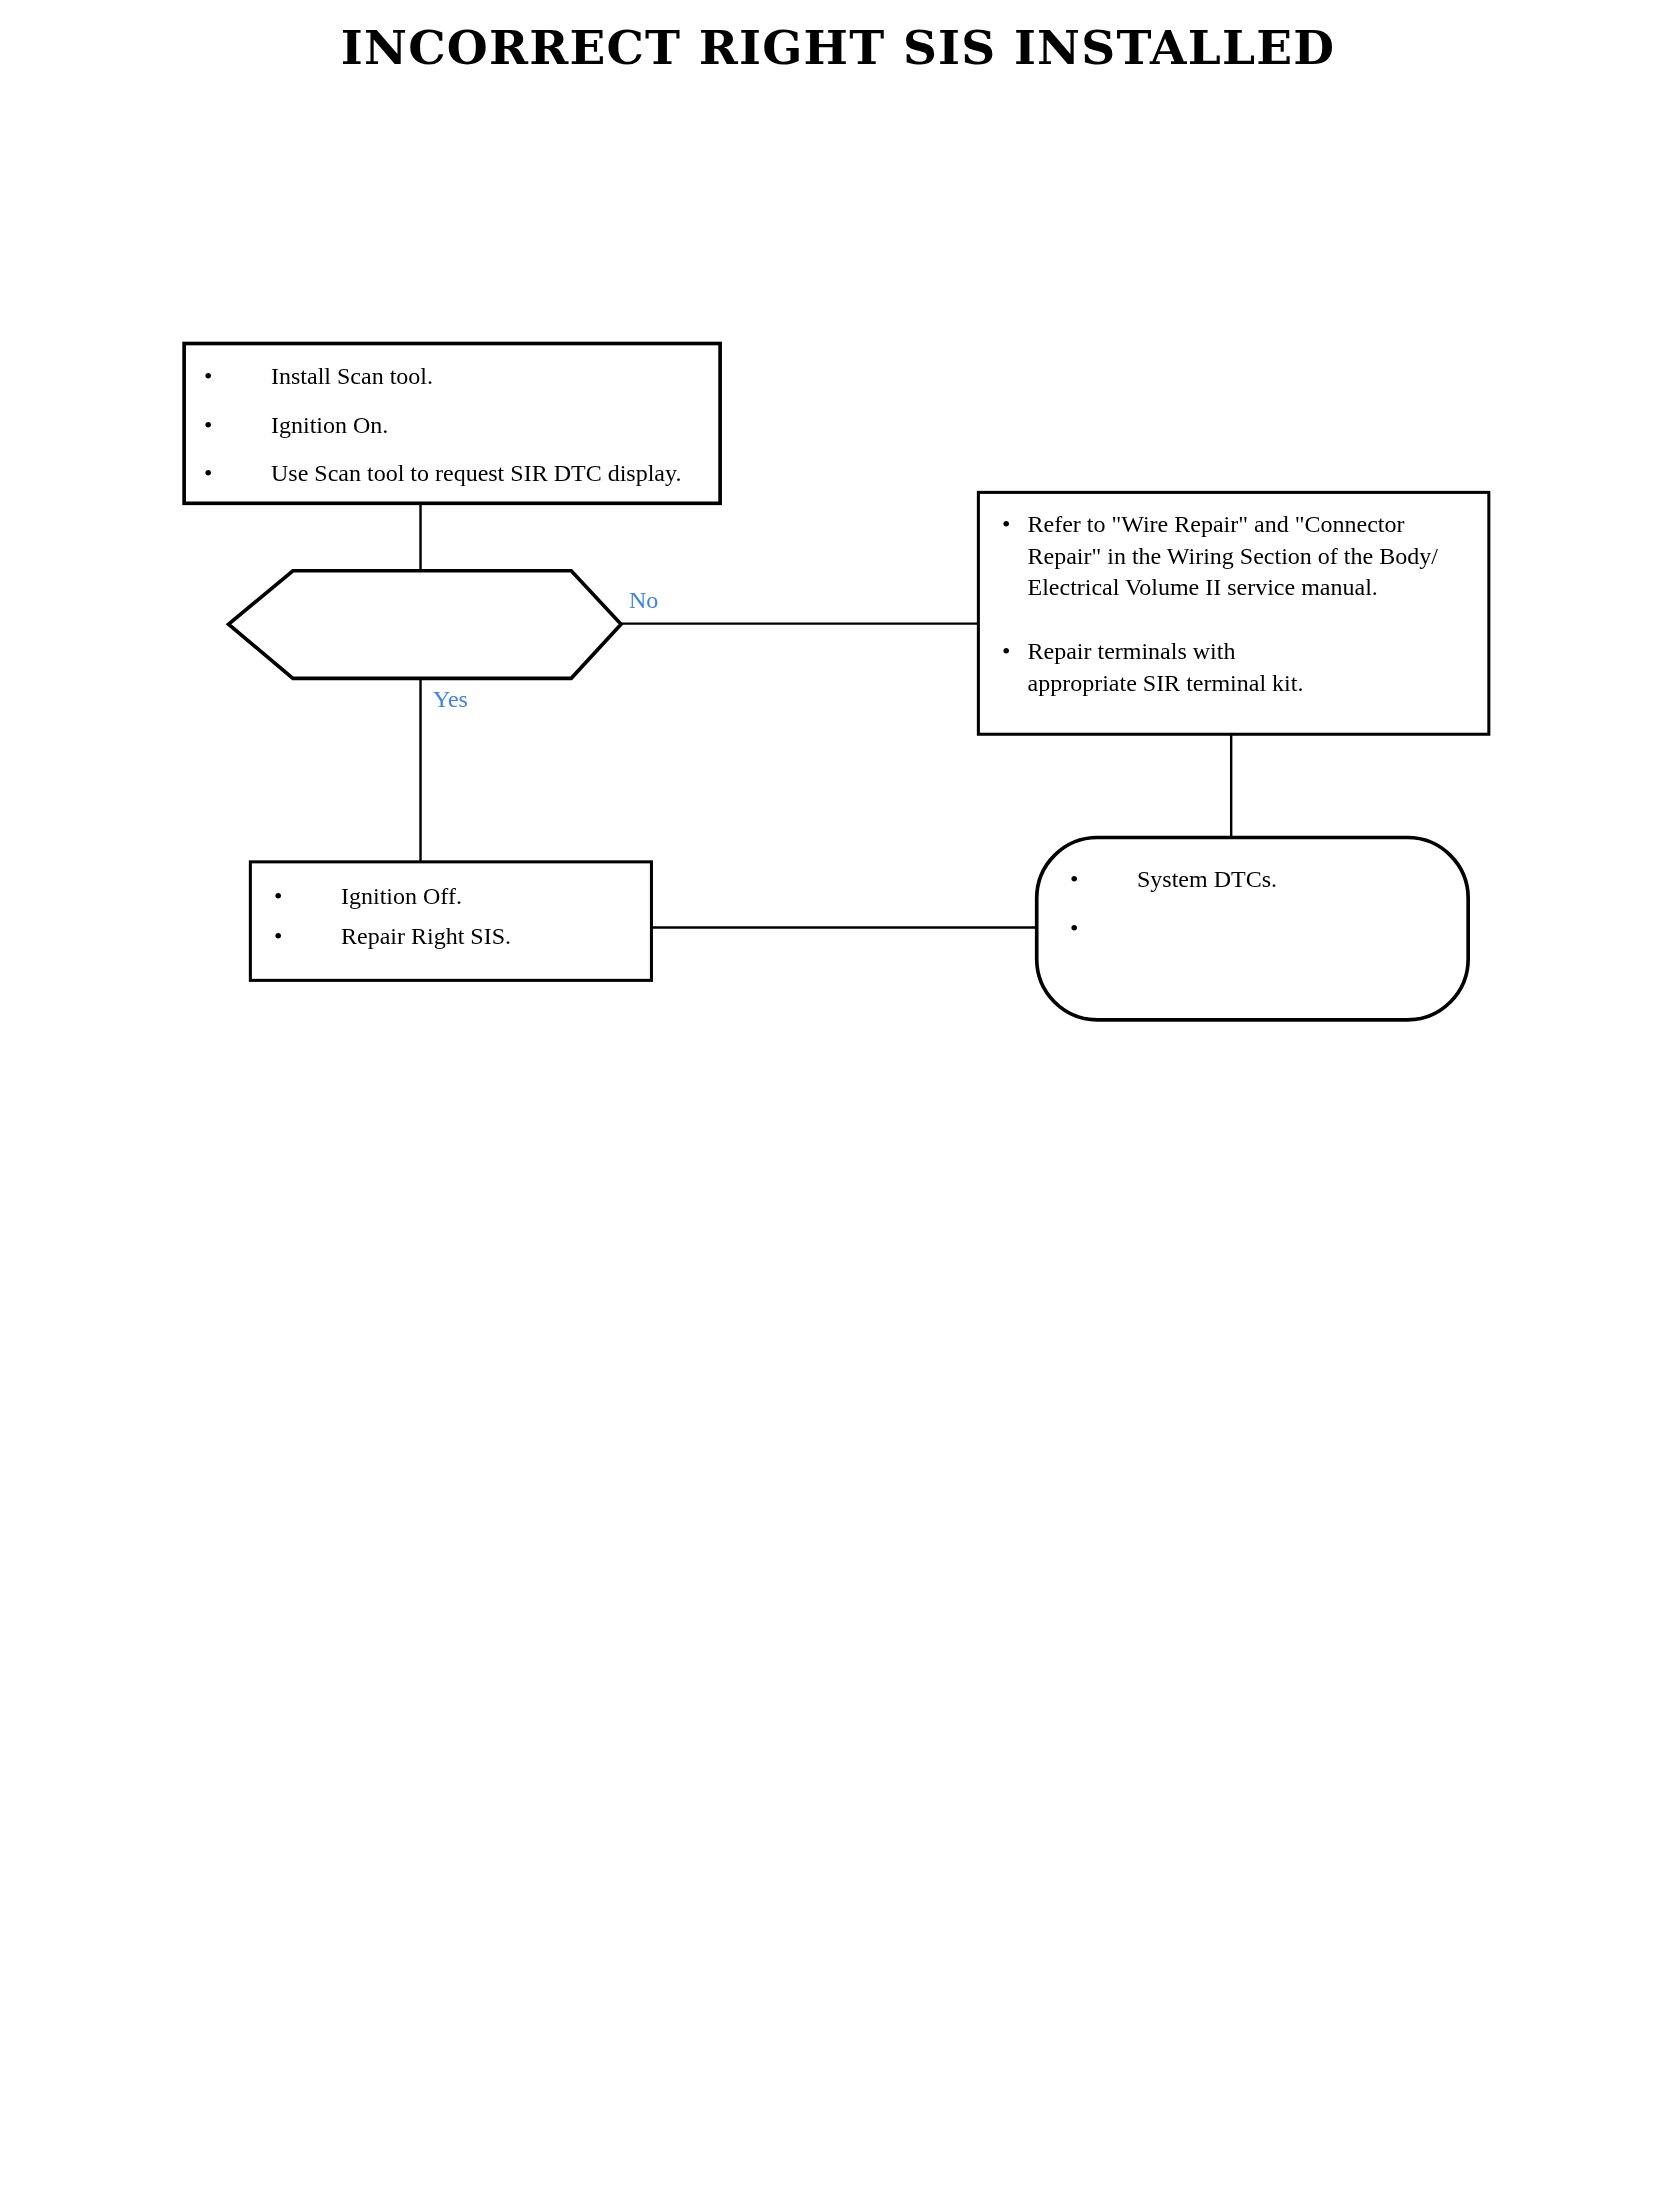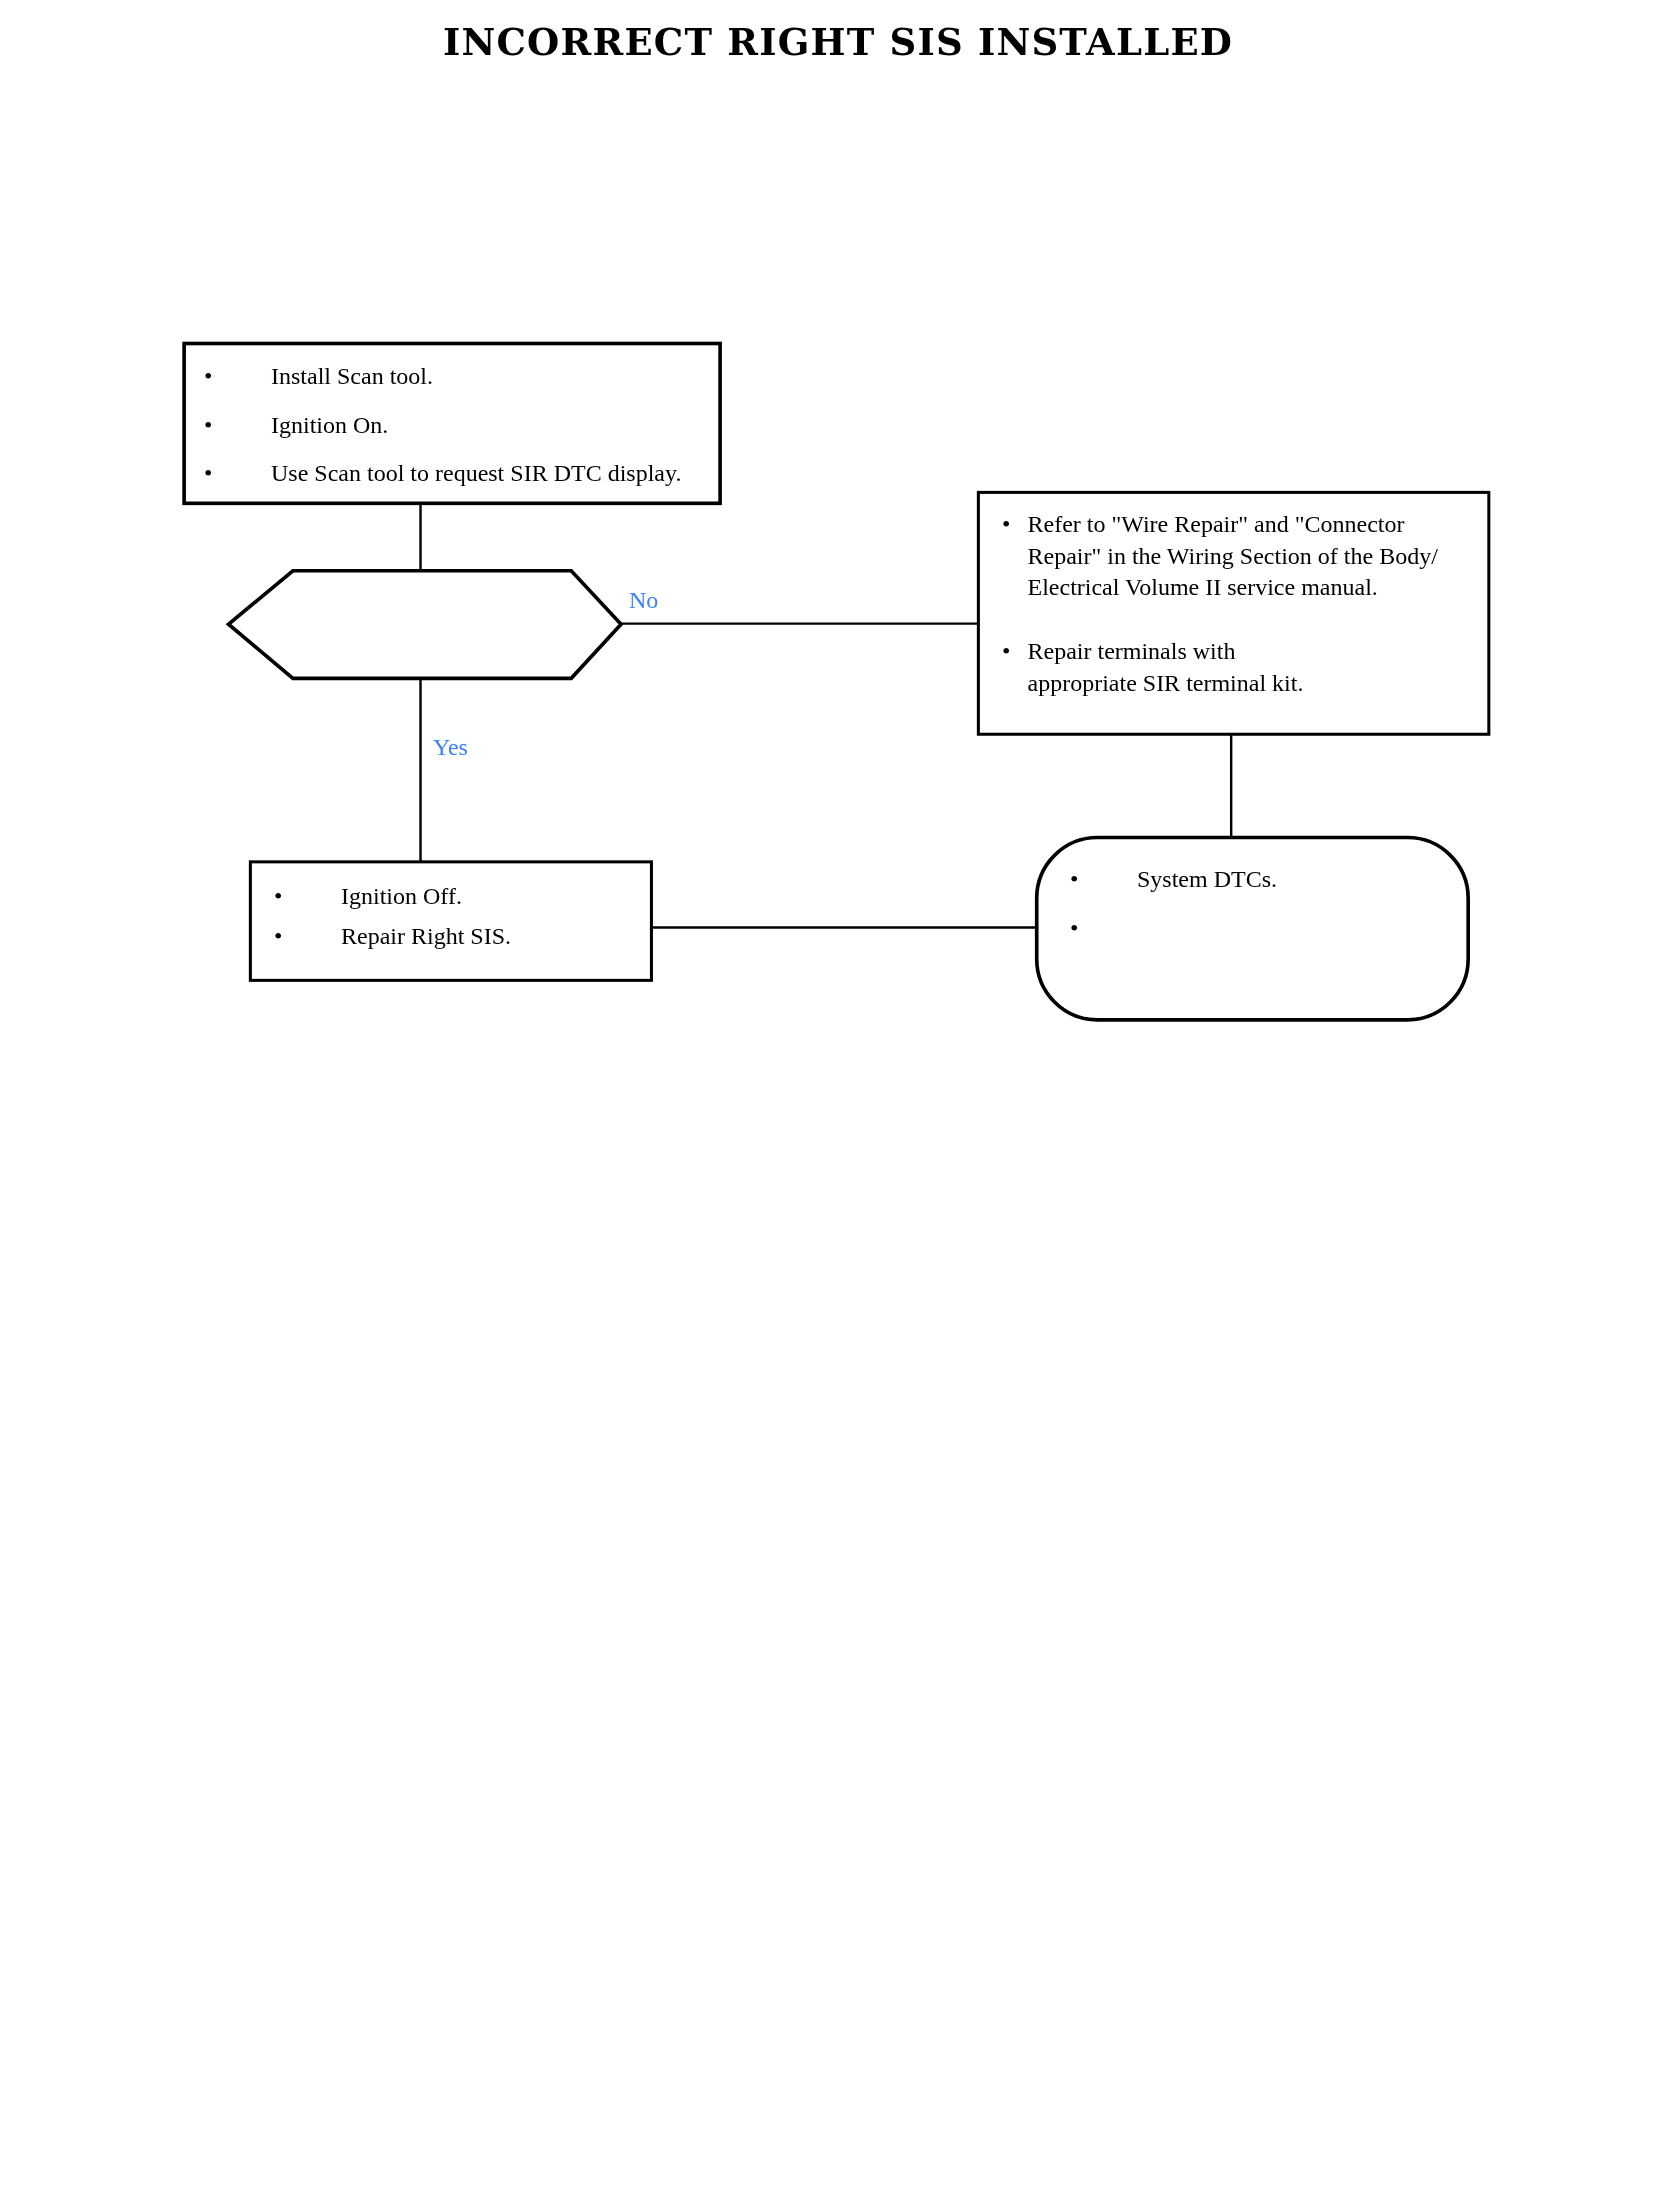--- a/index.html
+++ b/index.html
@@ -20,21 +20,21 @@
     height: 2205px;
     background: #ffffff;
   }
   #page-title {
     position: absolute;
     left: 0;
     top: 23px;
     width: 1676px;
     text-align: center;
     font-family: "DejaVu Serif", "Liberation Serif", serif;
-    font-size: 37px;
+    font-size: 47px;
     font-weight: 700;
     letter-spacing: 1.2px;
     line-height: 1.05;
     white-space: nowrap;
   }
   #flow-svg {
     position: absolute;
     left: 0;
     top: 0;
     width: 1676px;
@@ -130,21 +130,21 @@
   #box-terminator li { margin-bottom: 17px; }
   #box-terminator li:last-child { margin-bottom: 0; }
   .edge-label {
     position: absolute;
     font-family: "Liberation Serif", "DejaVu Serif", serif;
     font-size: 24px;
     line-height: 1;
     color: #3b82f6;
   }
   #label-no { left: 629px; top: 588px; }
-  #label-yes { left: 433px; top: 687px; margin-top: 48px; }
+  #label-yes { left: 433px; top: 687px; }
 </style>
 </head>
 <body>
 
 <div id="page">
 
   <div id="page-title">INCORRECT RIGHT SIS INSTALLED</div>
 
   <svg id="flow-svg" viewBox="0 0 2758 3628" xmlns="http://www.w3.org/2000/svg">
 

